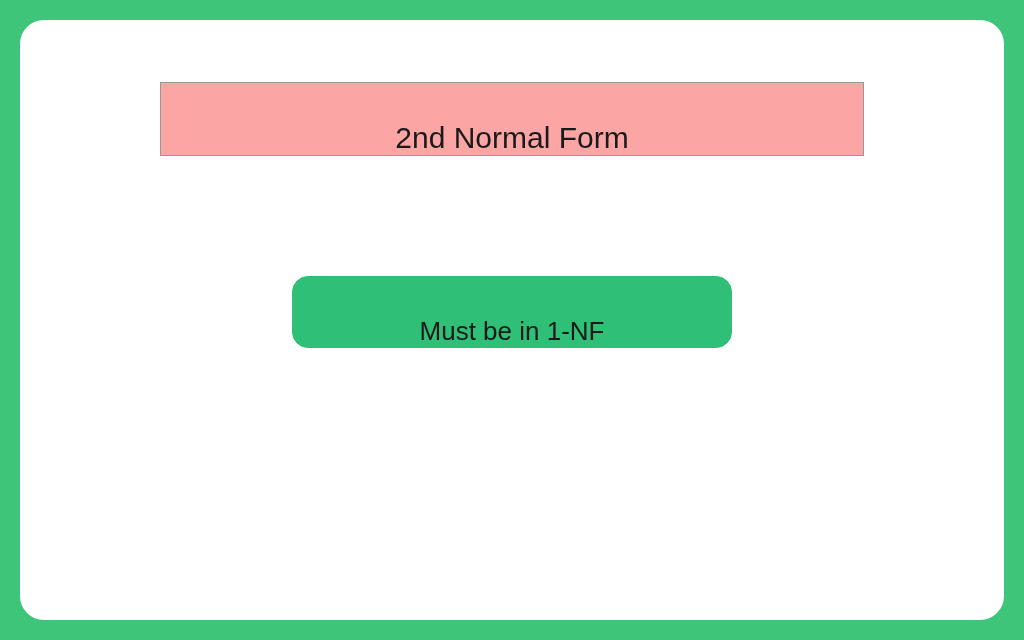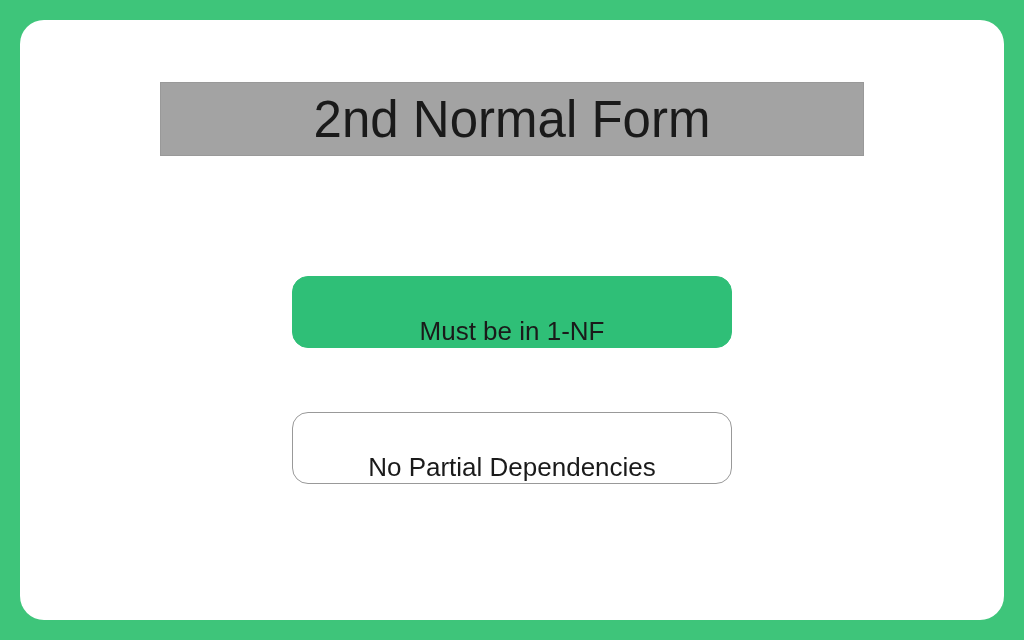--- a/index.html
+++ b/index.html
@@ -22,26 +22,26 @@
       background: #ffffff;
       border-radius: 24px;
       position: relative;
     }
     .title-box {
       position: absolute;
       top: 62px;
       left: 140px;
       width: 704px;
       height: 74px;
-      background: #a3a3a3;
+      background: #fca5a5;
       border: 1px solid #999999;
       display: flex;
-      align-items: center;
+      align-items: flex-end;
       justify-content: center;
-      font-size: 51px;
+      font-size: 30px;
       color: #1a1a1a;
       font-weight: 400;
     }
     .rule-box {
       position: absolute;
       left: 50%;
       transform: translateX(-50%);
       width: 440px;
       height: 72px;
       border-radius: 16px;
@@ -65,16 +65,13 @@
 </head>
 <body>
 
 <div class="card">
   <div class="title-box">
     <span>2nd Normal Form</span>
   </div>
   <div class="rule-box rule-1">
     <span>Must be in 1-NF</span>
   </div>
-  <div class="rule-box rule-2">
-    <span>No Partial Dependencies</span>
-  </div>
 </div>
 
 </body></html>

